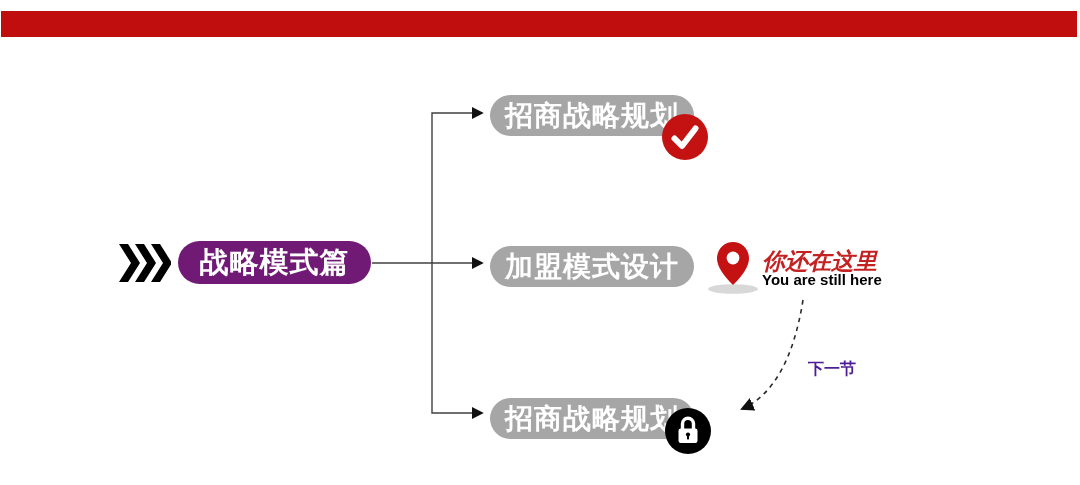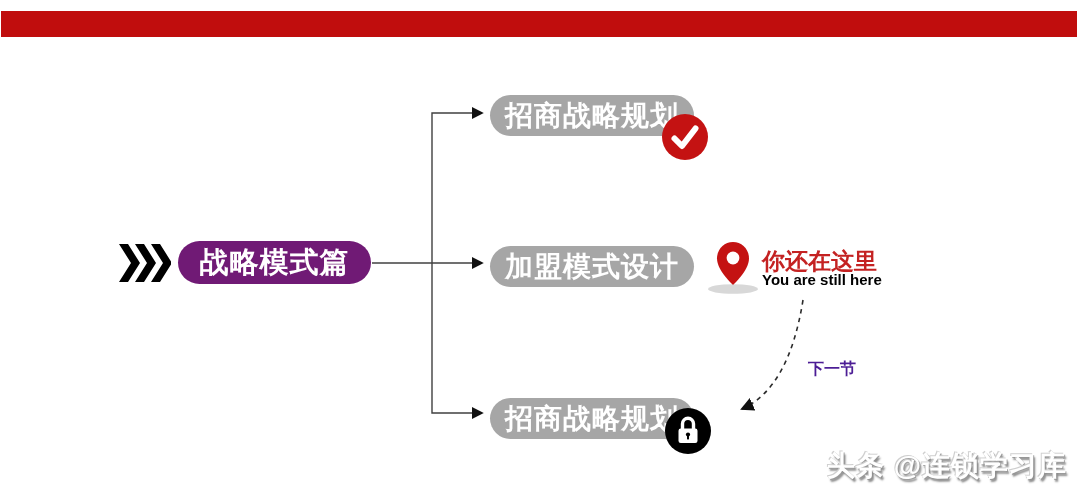--- a/index.html
+++ b/index.html
@@ -81,20 +81,21 @@
     width: 52px; height: 56px;
   }
 
   .here-zh {
     position: absolute;
     left: 762px; top: 246px;
     font-size: 23px;
     font-weight: 600;
     color: #c42222;
     white-space: nowrap;
+    font-style: italic;
   }
   .here-en {
     position: absolute;
     left: 762px; top: 271px;
     font-size: 15px;
     font-weight: 600;
     color: #000000;
     white-space: nowrap;
   }
 
@@ -179,15 +180,14 @@
   </div>
   <div class="badge lock-badge">
     <svg width="46" height="46" viewBox="0 0 46 46">
       <path d="M17.5,21 V15.8 a5.5,5.5 0 0 1 11,0 V21" fill="none" stroke="#ffffff" stroke-width="3.4"></path>
       <rect x="13.5" y="20.5" width="19" height="14.5" rx="2.2" fill="#ffffff"></rect>
       <circle cx="23" cy="26.5" r="2.1" fill="#000000"></circle>
       <rect x="22" y="27" width="2" height="4.4" fill="#000000"></rect>
     </svg>
   </div>
 
-  <div class="watermark">头条 @连锁学习库</div>
 
 </div>
 
 </body></html>

